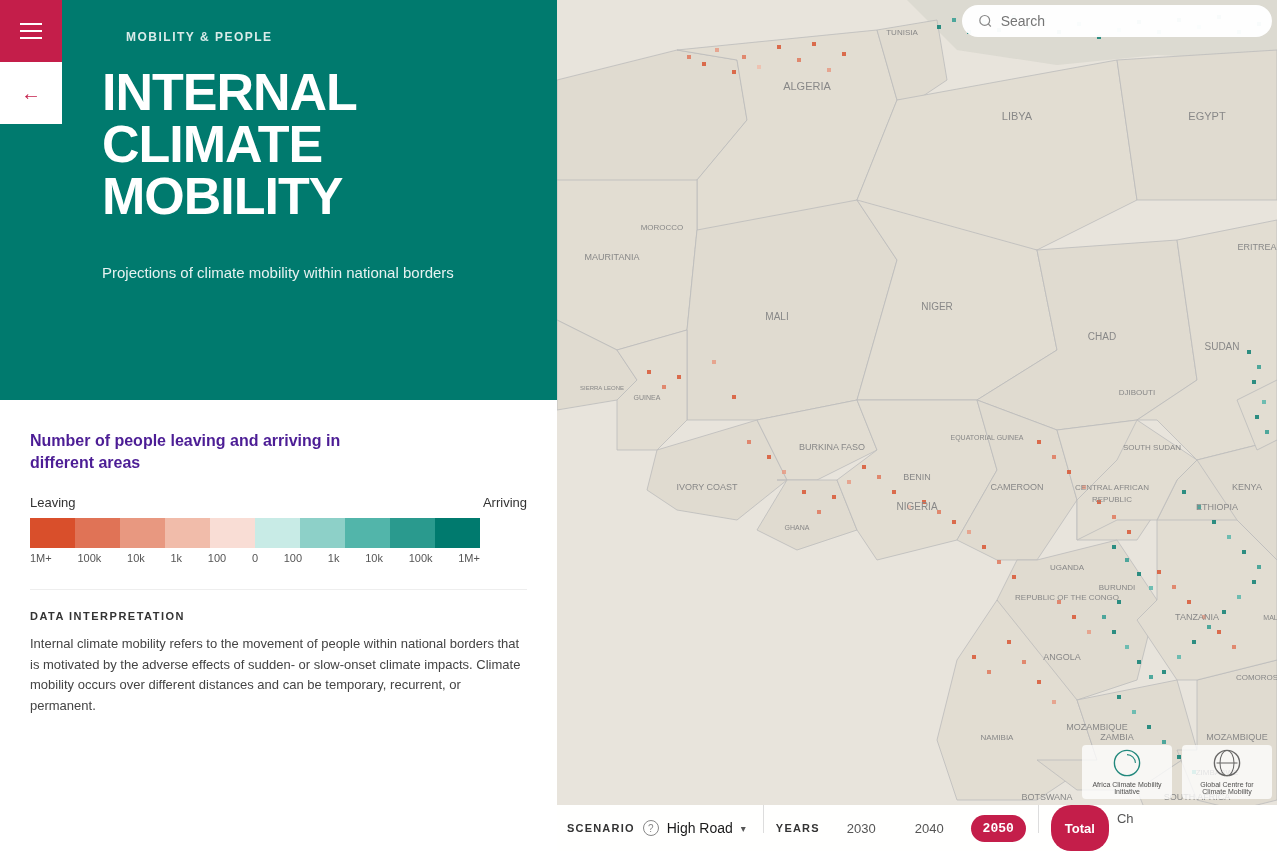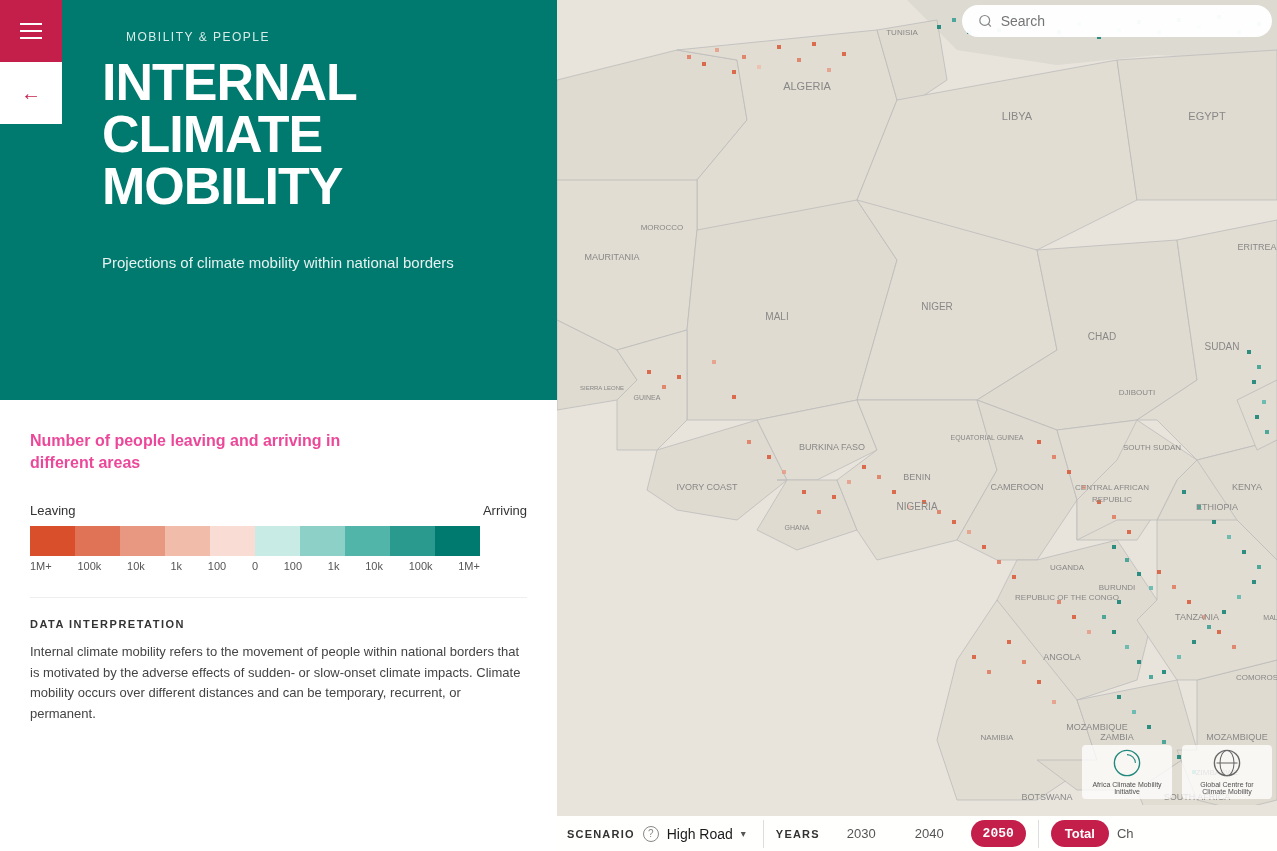--- a/index.html
+++ b/index.html
@@ -62,24 +62,24 @@
     }
 
     .header-content {
       margin-left: 72px;
       margin-top: 10px;
     }
 
     .mobility-label {
       color: rgba(255,255,255,0.85);
       font-size: 12px;
-      font-weight: 400;
+      font-weight: 700;
       letter-spacing: 1.5px;
       text-transform: uppercase;
-      margin-bottom: 12px;
+      margin-bottom: 22px;
       padding-left: 24px;
     }
 
     .main-title {
       color: #fff;
       font-size: 52px;
       font-weight: 900;
       line-height: 1.0;
       text-transform: uppercase;
       letter-spacing: -1px;
@@ -95,22 +95,22 @@
 
     
     .content-section {
       padding: 30px 30px 20px 30px;
       background: #fff;
     }
 
     .section-title {
       font-size: 16px;
       font-weight: 700;
-      color: #ec4899;
-      margin-bottom: 28px;
+      color: #4c1d95;
+      margin-bottom: 20px;
       line-height: 1.4;
     }
 
     .legend-container {
       margin-bottom: 25px;
     }
 
     .legend-labels-top {
       display: flex;
       justify-content: space-between;
@@ -206,24 +206,23 @@
       color: #0369a1;
       width: 100%;
     }
 
     
     .bottom-bar {
       position: absolute;
       bottom: 0;
       left: 0;
       right: 0;
-      height: 35px;
+      height: 46px;
       background: rgba(255,255,255,0.97);
       display: flex;
-      align-items: center;
       padding: 0 10px;
       gap: 4px;
       z-index: 10;
     }
 
     .scenario-section {
       display: flex;
       align-items: center;
       gap: 8px;
       margin-right: 5px;

